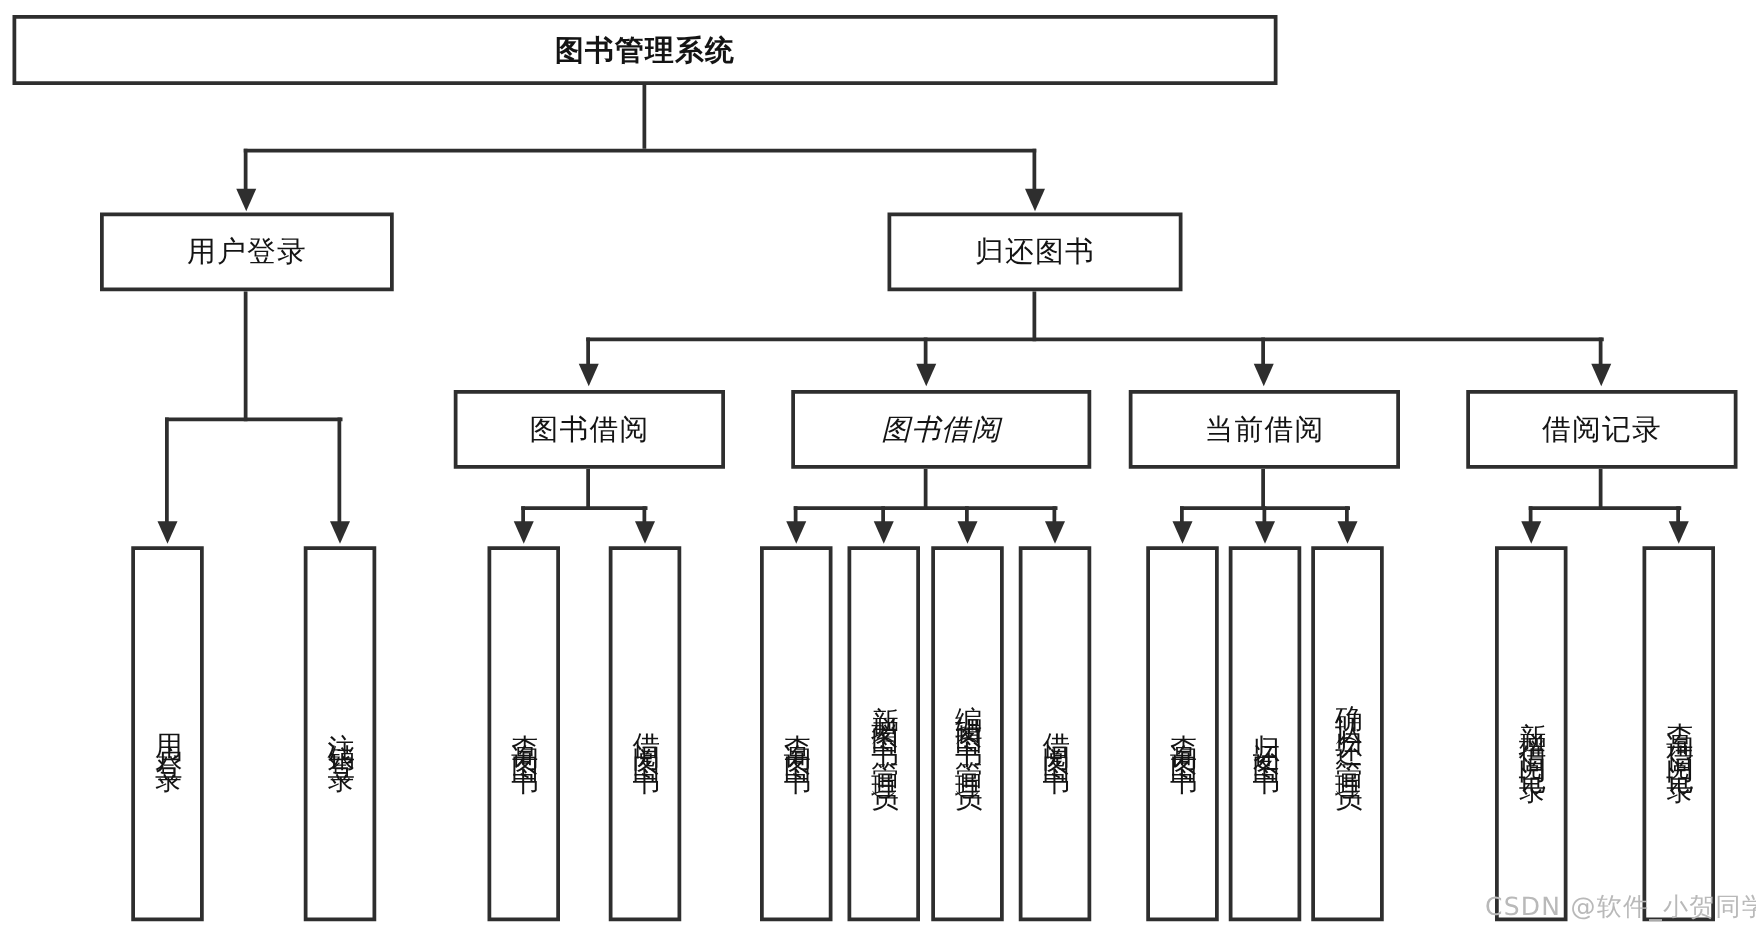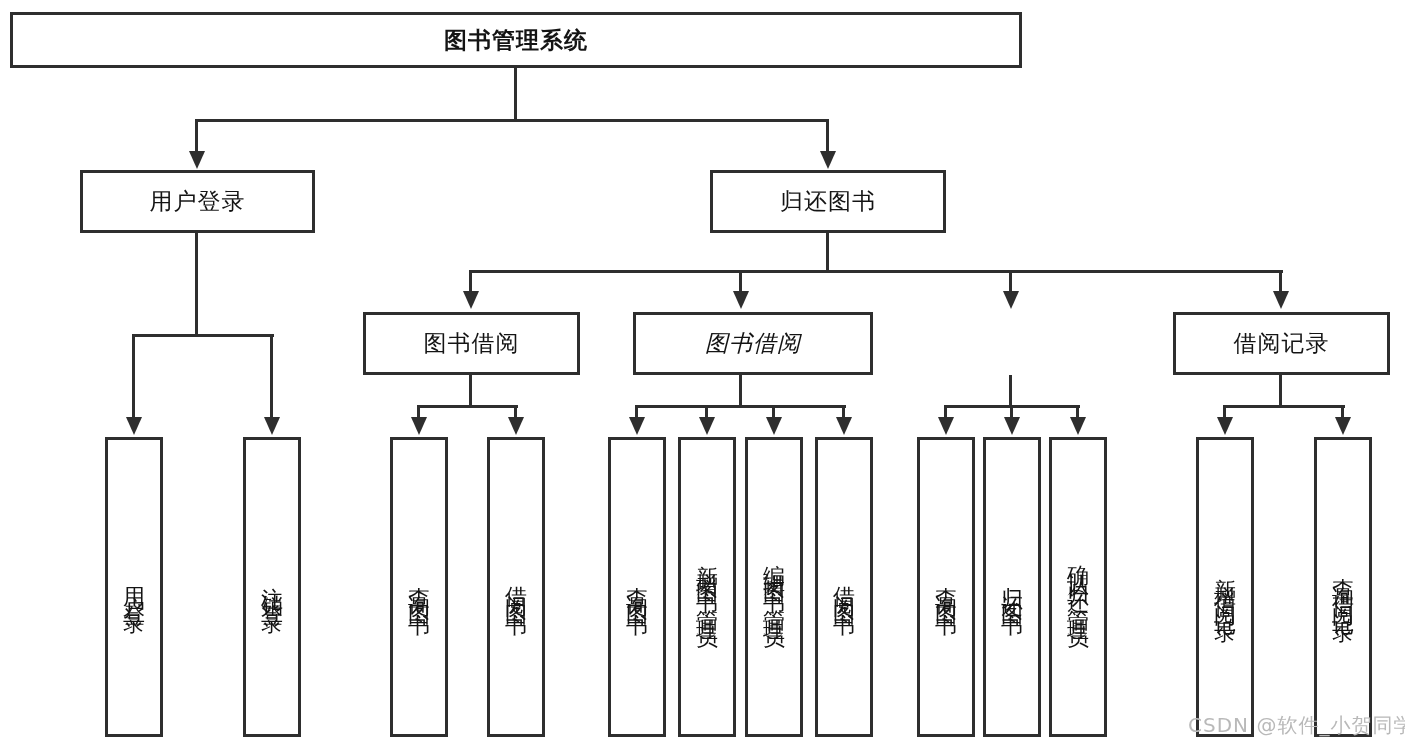--- a/index.html
+++ b/index.html
@@ -102,20 +102,21 @@
   <div class="arrow" style="left:463px; top:291px;"></div>
   <div class="vline" style="left:739px; top:270px; height:22px;"></div>
   <div class="arrow" style="left:733px; top:291px;"></div>
   <div class="vline" style="left:1009px; top:270px; height:22px;"></div>
   <div class="arrow" style="left:1003px; top:291px;"></div>
   <div class="vline" style="left:1279px; top:270px; height:22px;"></div>
   <div class="arrow" style="left:1273px; top:291px;"></div>
 
   <div class="box h" style="left:363px; top:312px; width:217px; height:63px;">图书借阅</div>
   <div class="box h" style="left:633px; top:312px; width:240px; height:63px;font-style:italic;">图书借阅</div>
+  <div class="box h" style="left:903px; top:312px; width:217px; height:63px;">当前借阅</div>
   <div class="box h" style="left:1173px; top:312px; width:217px; height:63px;">借阅记录</div>
 
   <div class="vline" style="left:469px; top:375px; height:32px;"></div>
   <div class="hline" style="left:417px; top:405px; width:101px;"></div>
   <div class="vline" style="left:417px; top:405px; height:14px;"></div>
   <div class="arrow" style="left:411px; top:417px;"></div>
   <div class="vline" style="left:514px; top:405px; height:14px;"></div>
   <div class="arrow" style="left:508px; top:417px;"></div>
 
   <div class="vline" style="left:739px; top:375px; height:32px;"></div>

